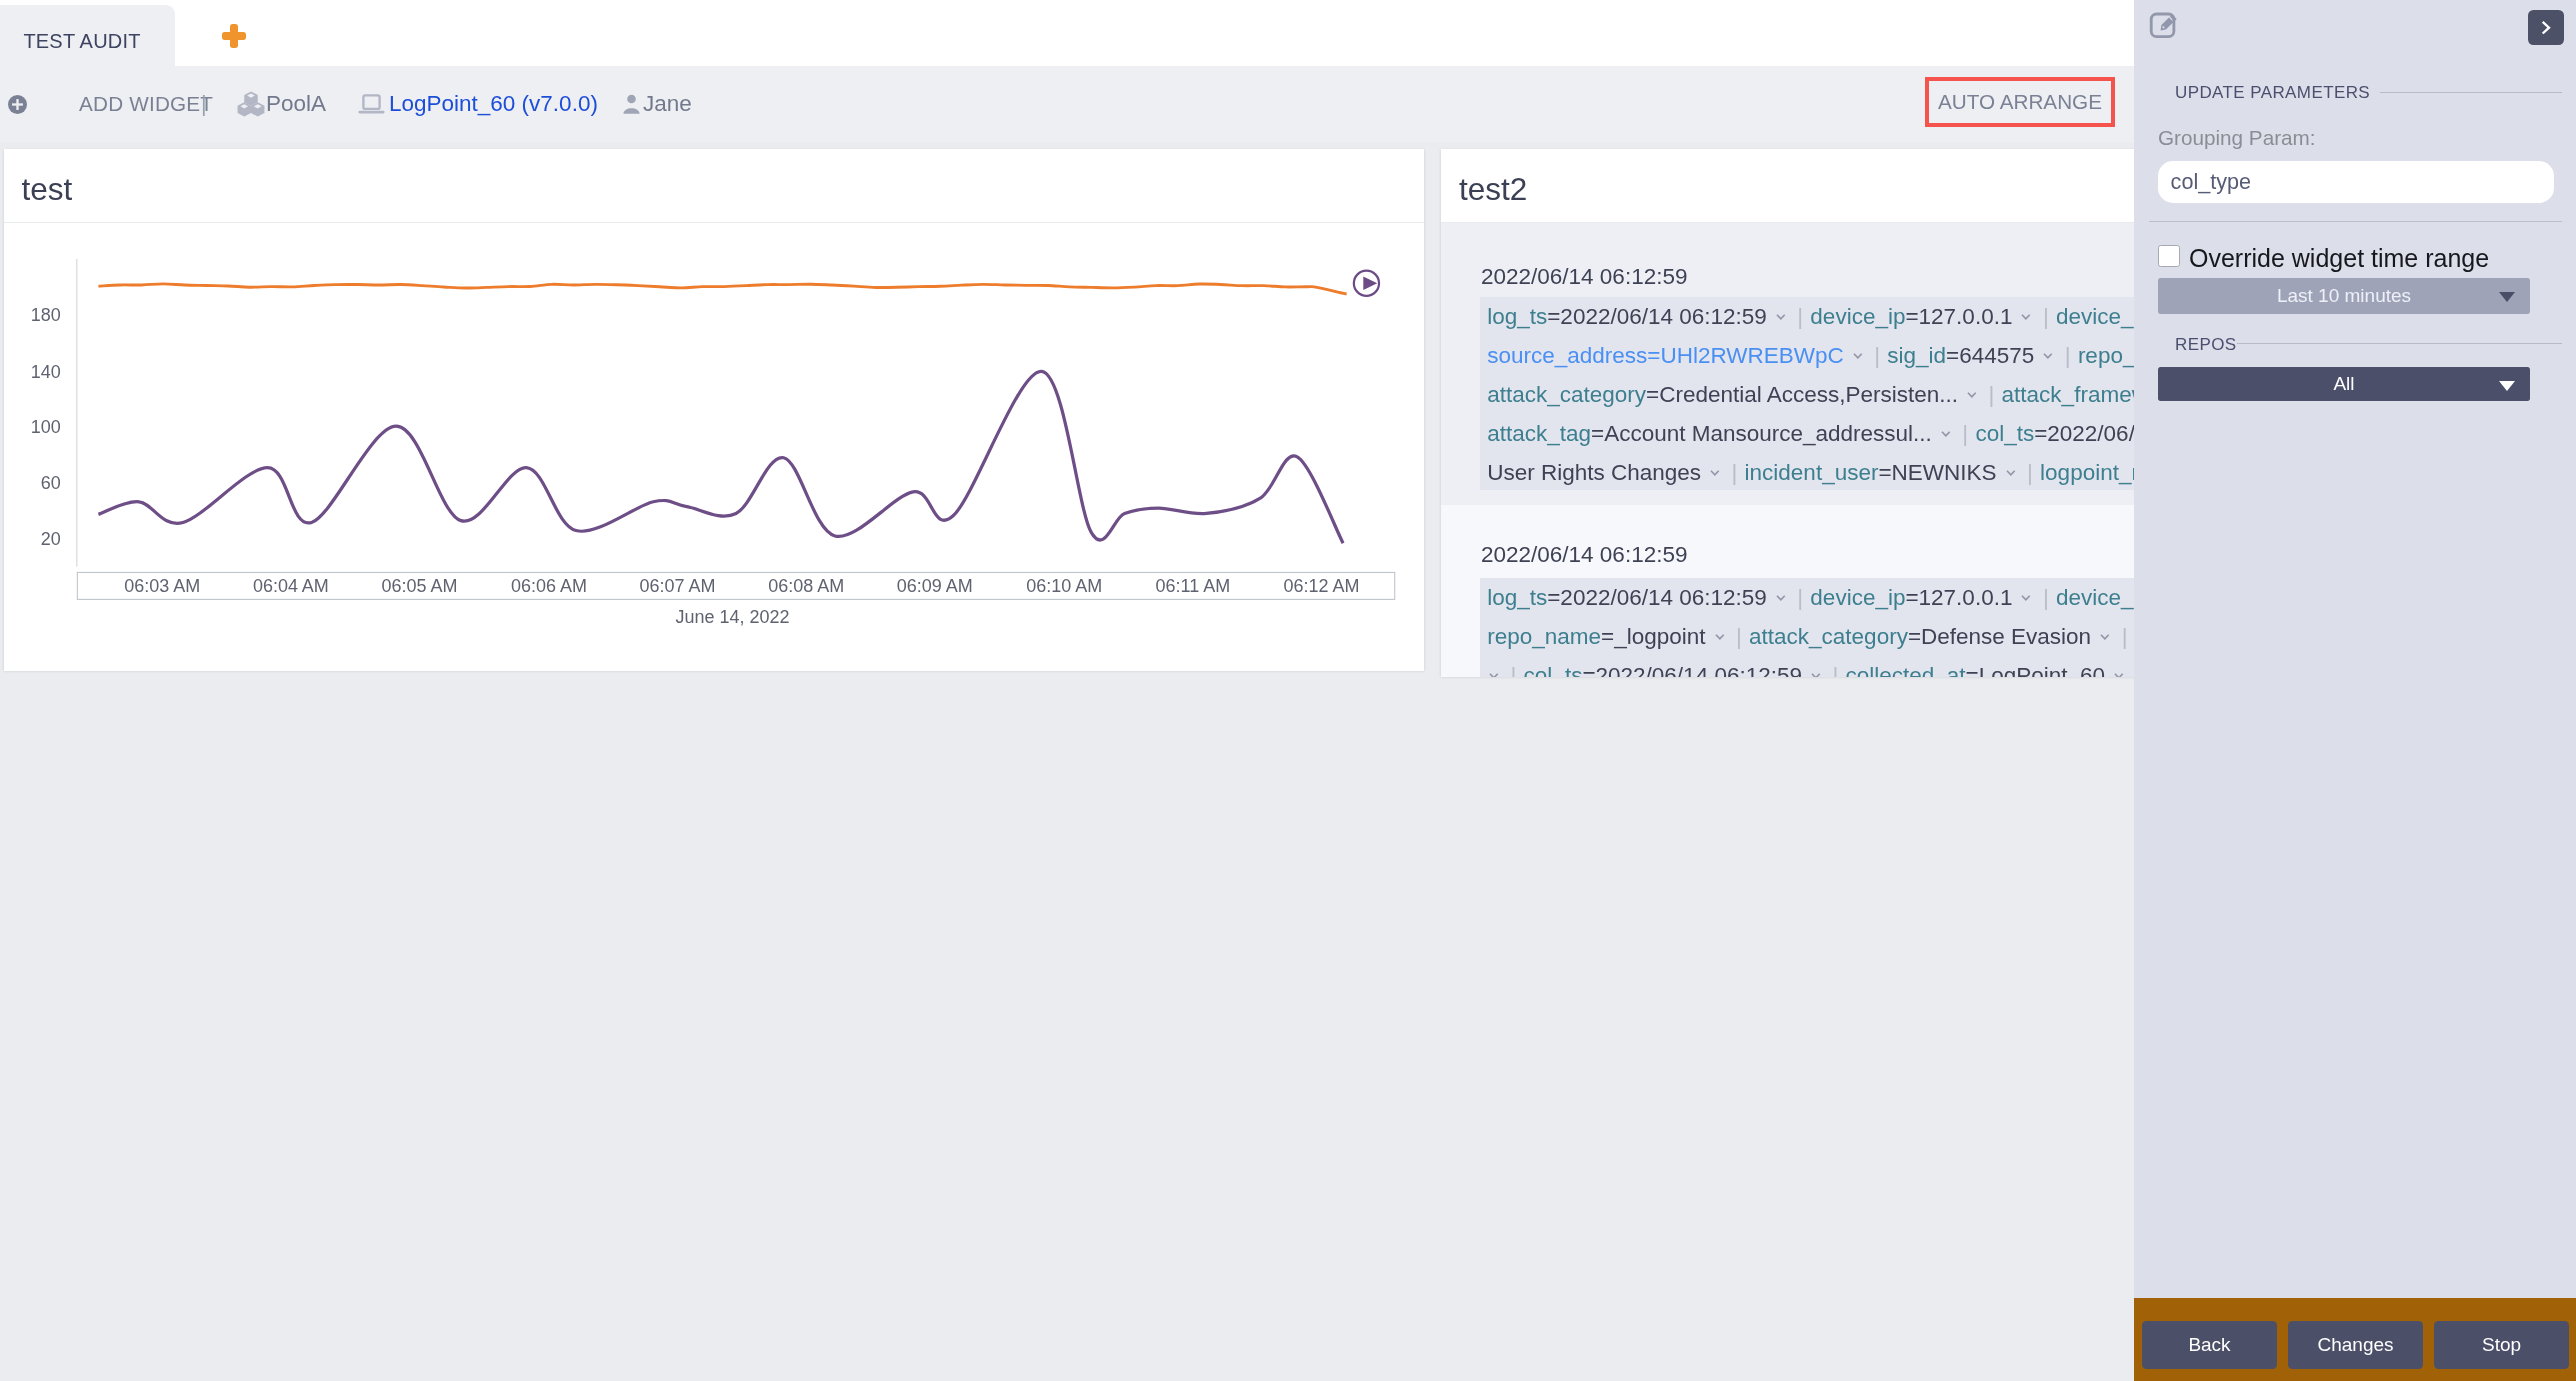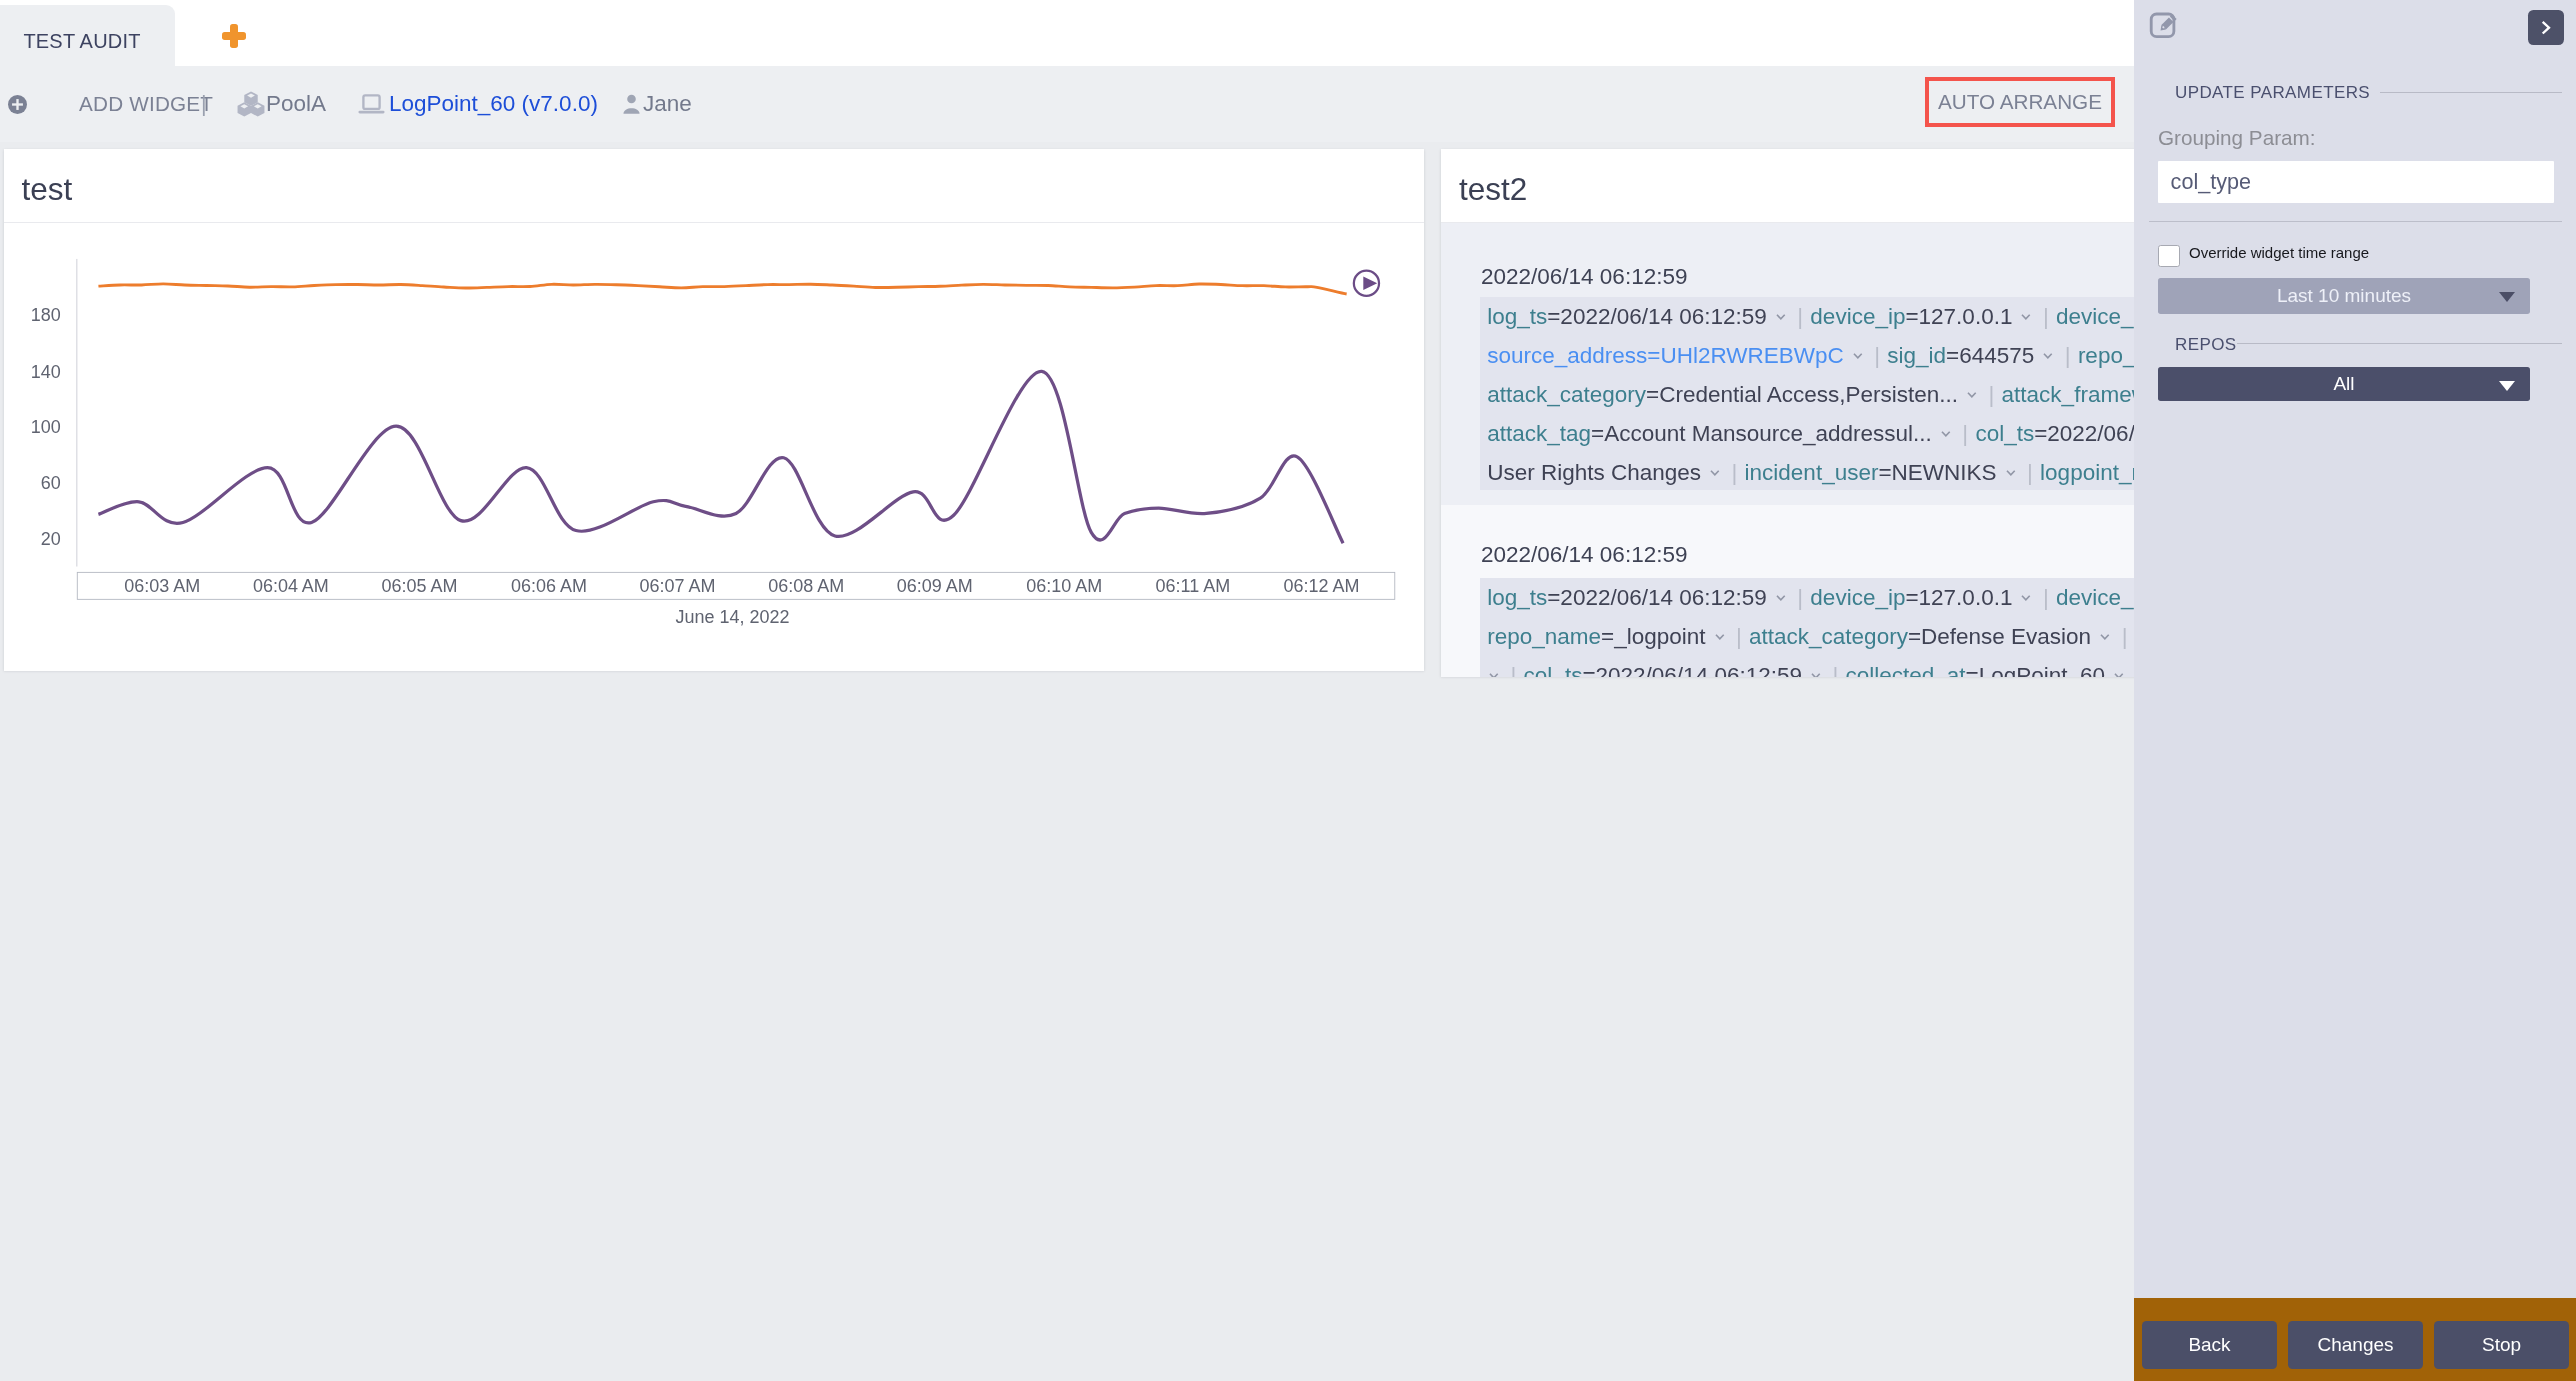--- a/index.html
+++ b/index.html
@@ -32,25 +32,25 @@
   overflow:hidden; color:#3f4254; }
 .k { color:#3d7f8e; } .v { color:#3f4254; } .bl { color:#4a8ff2; }
 .p { color:#b9bdc9; padding:0 7.2px 0 10.8px; }
 .c { display:inline-block; width:11.7px; height:11.7px; margin:0 0 0 8px; position:relative; top:-0.9px; }
 .c svg { display:block; }
 #sidebar { position:absolute; left:2134px; top:0; width:442px; height:1382px; background:#dcdee9; }
 #sidebar .h2 { position:absolute; left:25px; font-size:17px; color:#4a4f6e; letter-spacing:0.4px;margin-left:16px; }
 .hline { position:absolute; height:0.9px; background:#b8bac6; }
 #gplabel { position:absolute; left:24px; top:126px; font-size:20.7px; color:#8c8d94; }
 #gpinput { position:absolute; left:24px; top:161px; width:396px; height:42px; background:#fff;
-  border-radius:1px; font-size:21.6px; color:#565b76; line-height:42px; padding-left:12.6px; }
+  border-radius:15px; font-size:21.6px; color:#565b76; line-height:42px; padding-left:12.6px; }
 #sep1 { position:absolute; left:15.3px; top:221px; width:413px; height:0.9px; background:#bcbeca; }
 #cbx { position:absolute; left:24px; top:245px; width:21.6px; height:21.6px; background:#fff;
   border:0.9px solid #a7a9b2; border-radius:2.7px; }
-#cbxlabel { position:absolute; left:55px; top:244px; font-size:15px; color:#17181d; }
+#cbxlabel { position:absolute; left:55px; top:244px; font-size:25px; color:#17181d; }
 .sel { position:absolute; left:24px; width:372px; border-radius:2.7px; text-align:center; }
 #sel1 { top:278px; height:36px; background:#9fa3b8; color:#eef0f8; font-size:19px; line-height:36px; }
 #sel2 { top:367px; height:34px; background:#4b4f6a; color:#ffffff; font-size:19px; line-height:34px; }
 .tri { position:absolute; width:0; height:0; border-left:8px solid transparent;
   border-right:8px solid transparent; }
 #footer { position:absolute; left:0; top:1298px; width:442px; height:84px; background:#a16207; }
 .fbtn { position:absolute; top:22.5px; height:48px; background:#4b4f68; border-radius:4.5px;
   color:#fff; font-size:19px; text-align:center; line-height:48px; }
 </style>
 </head>

